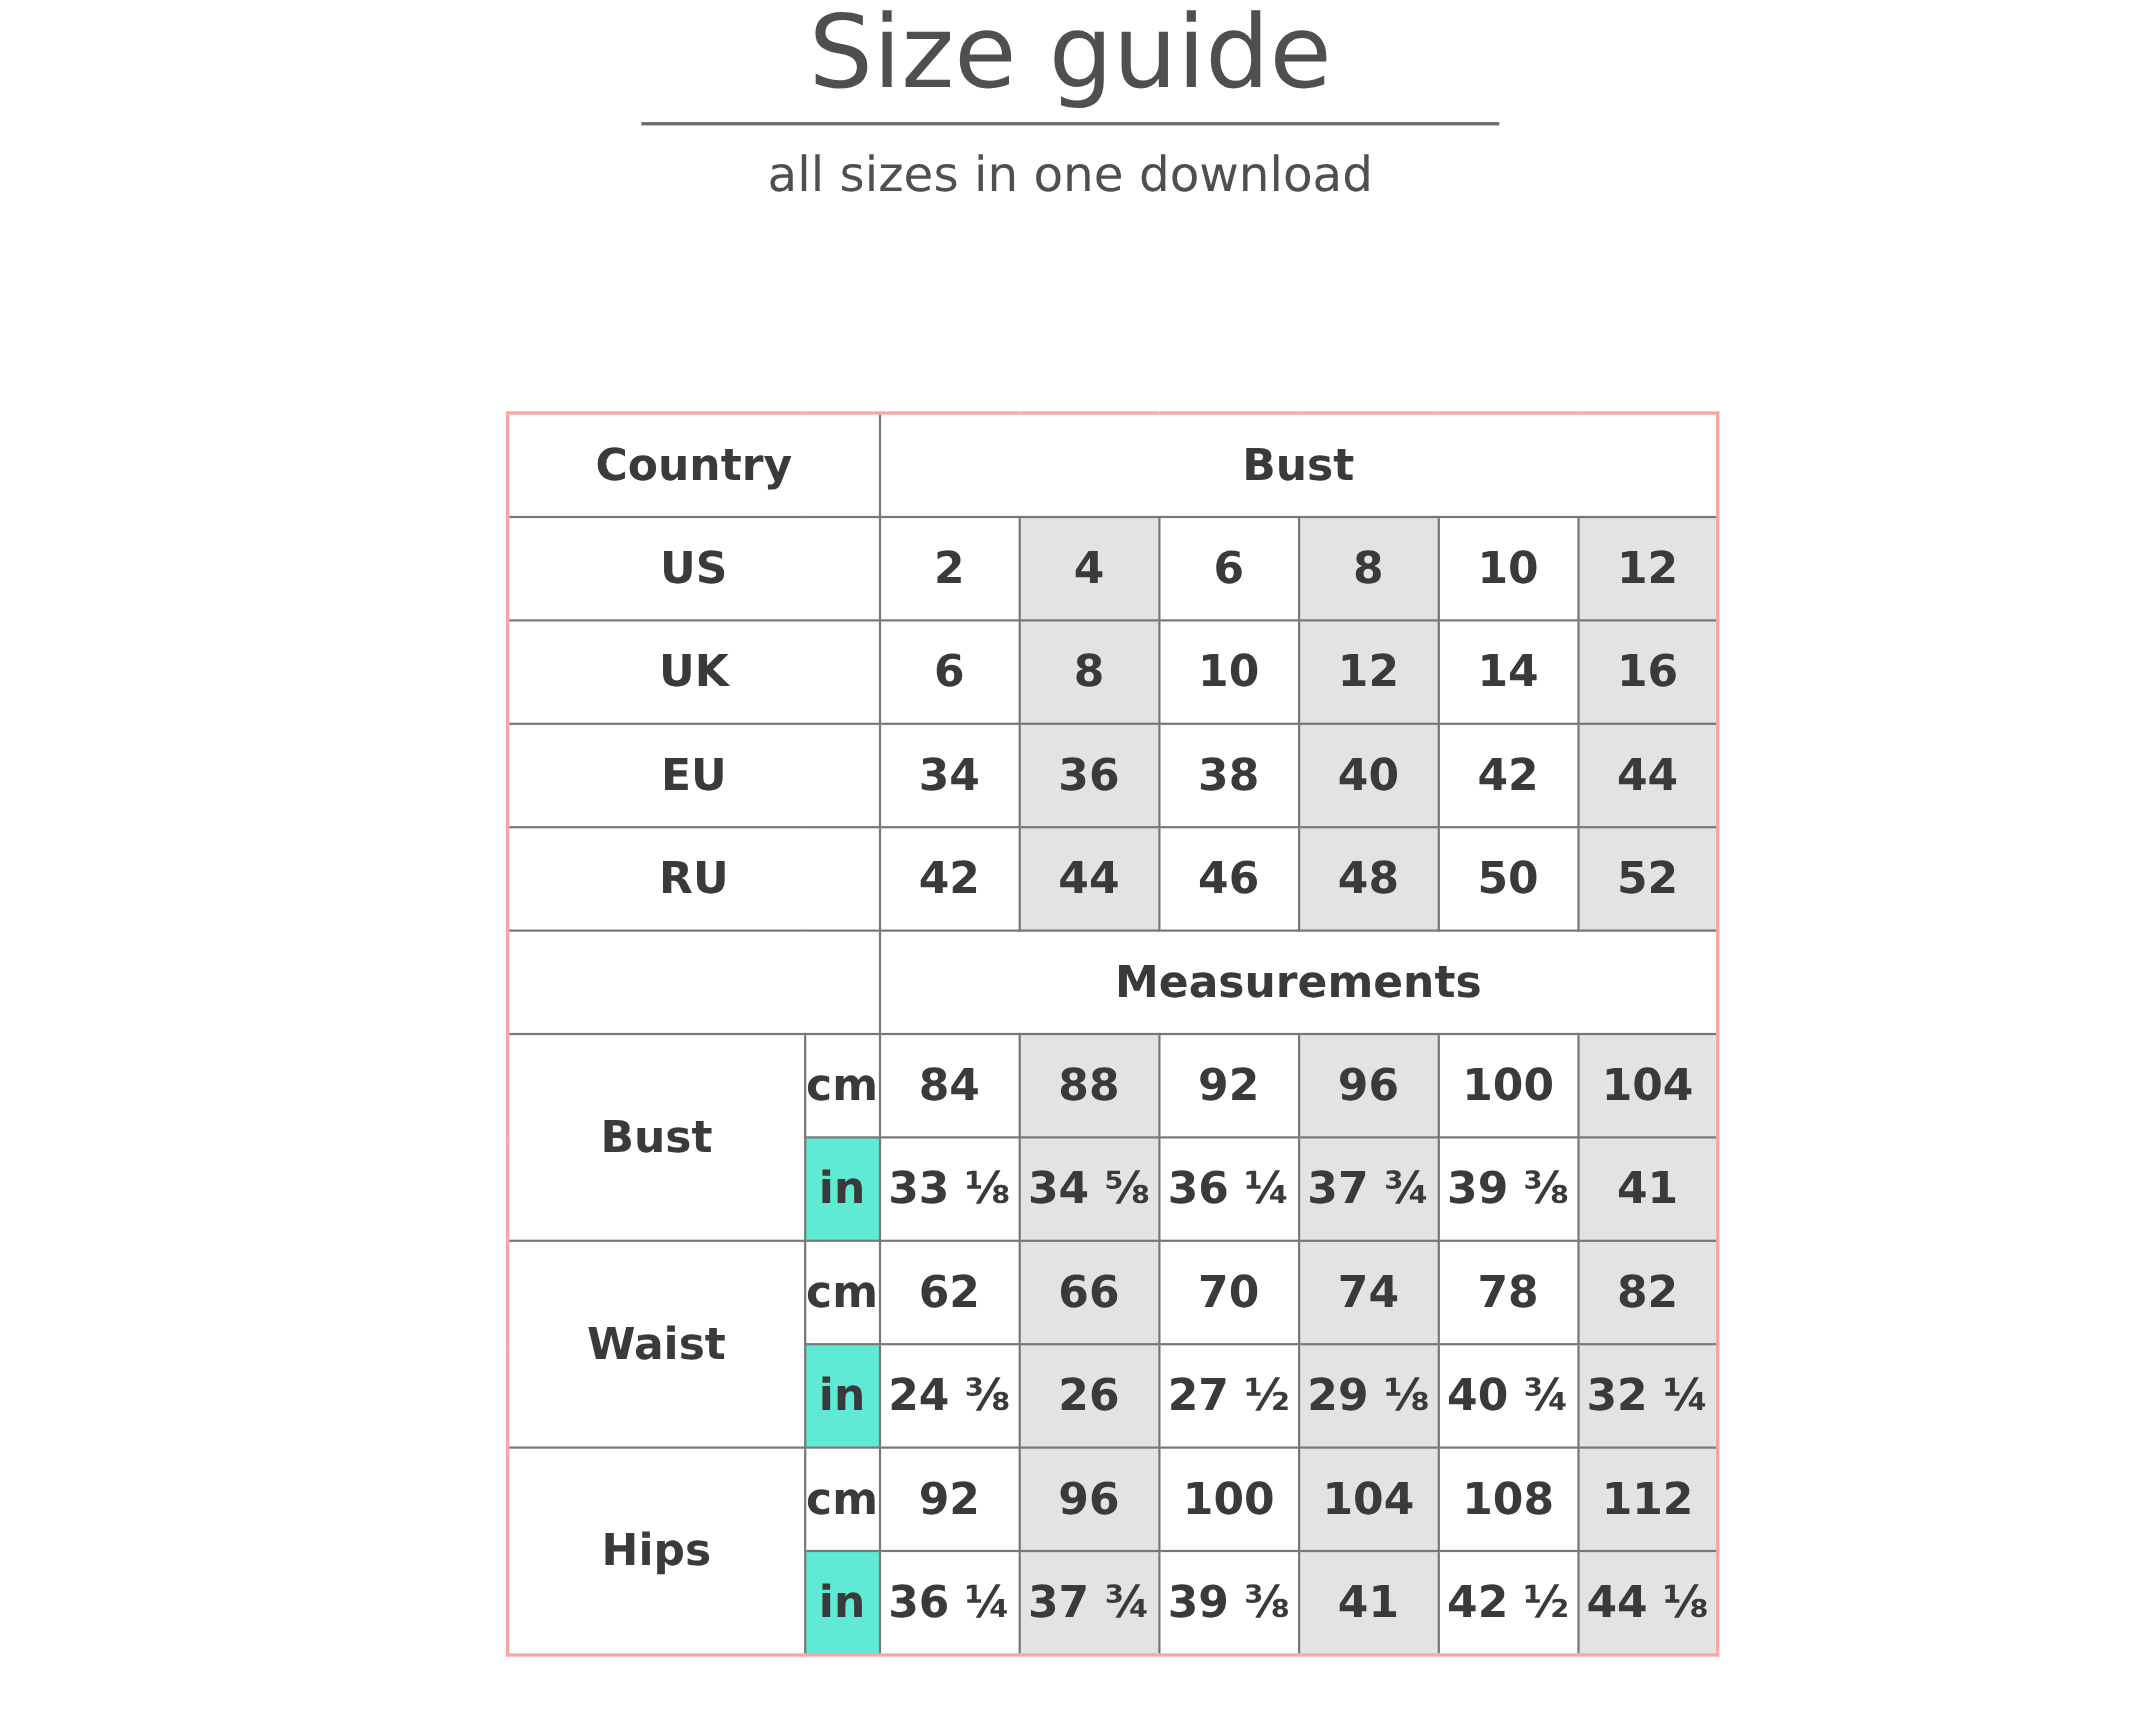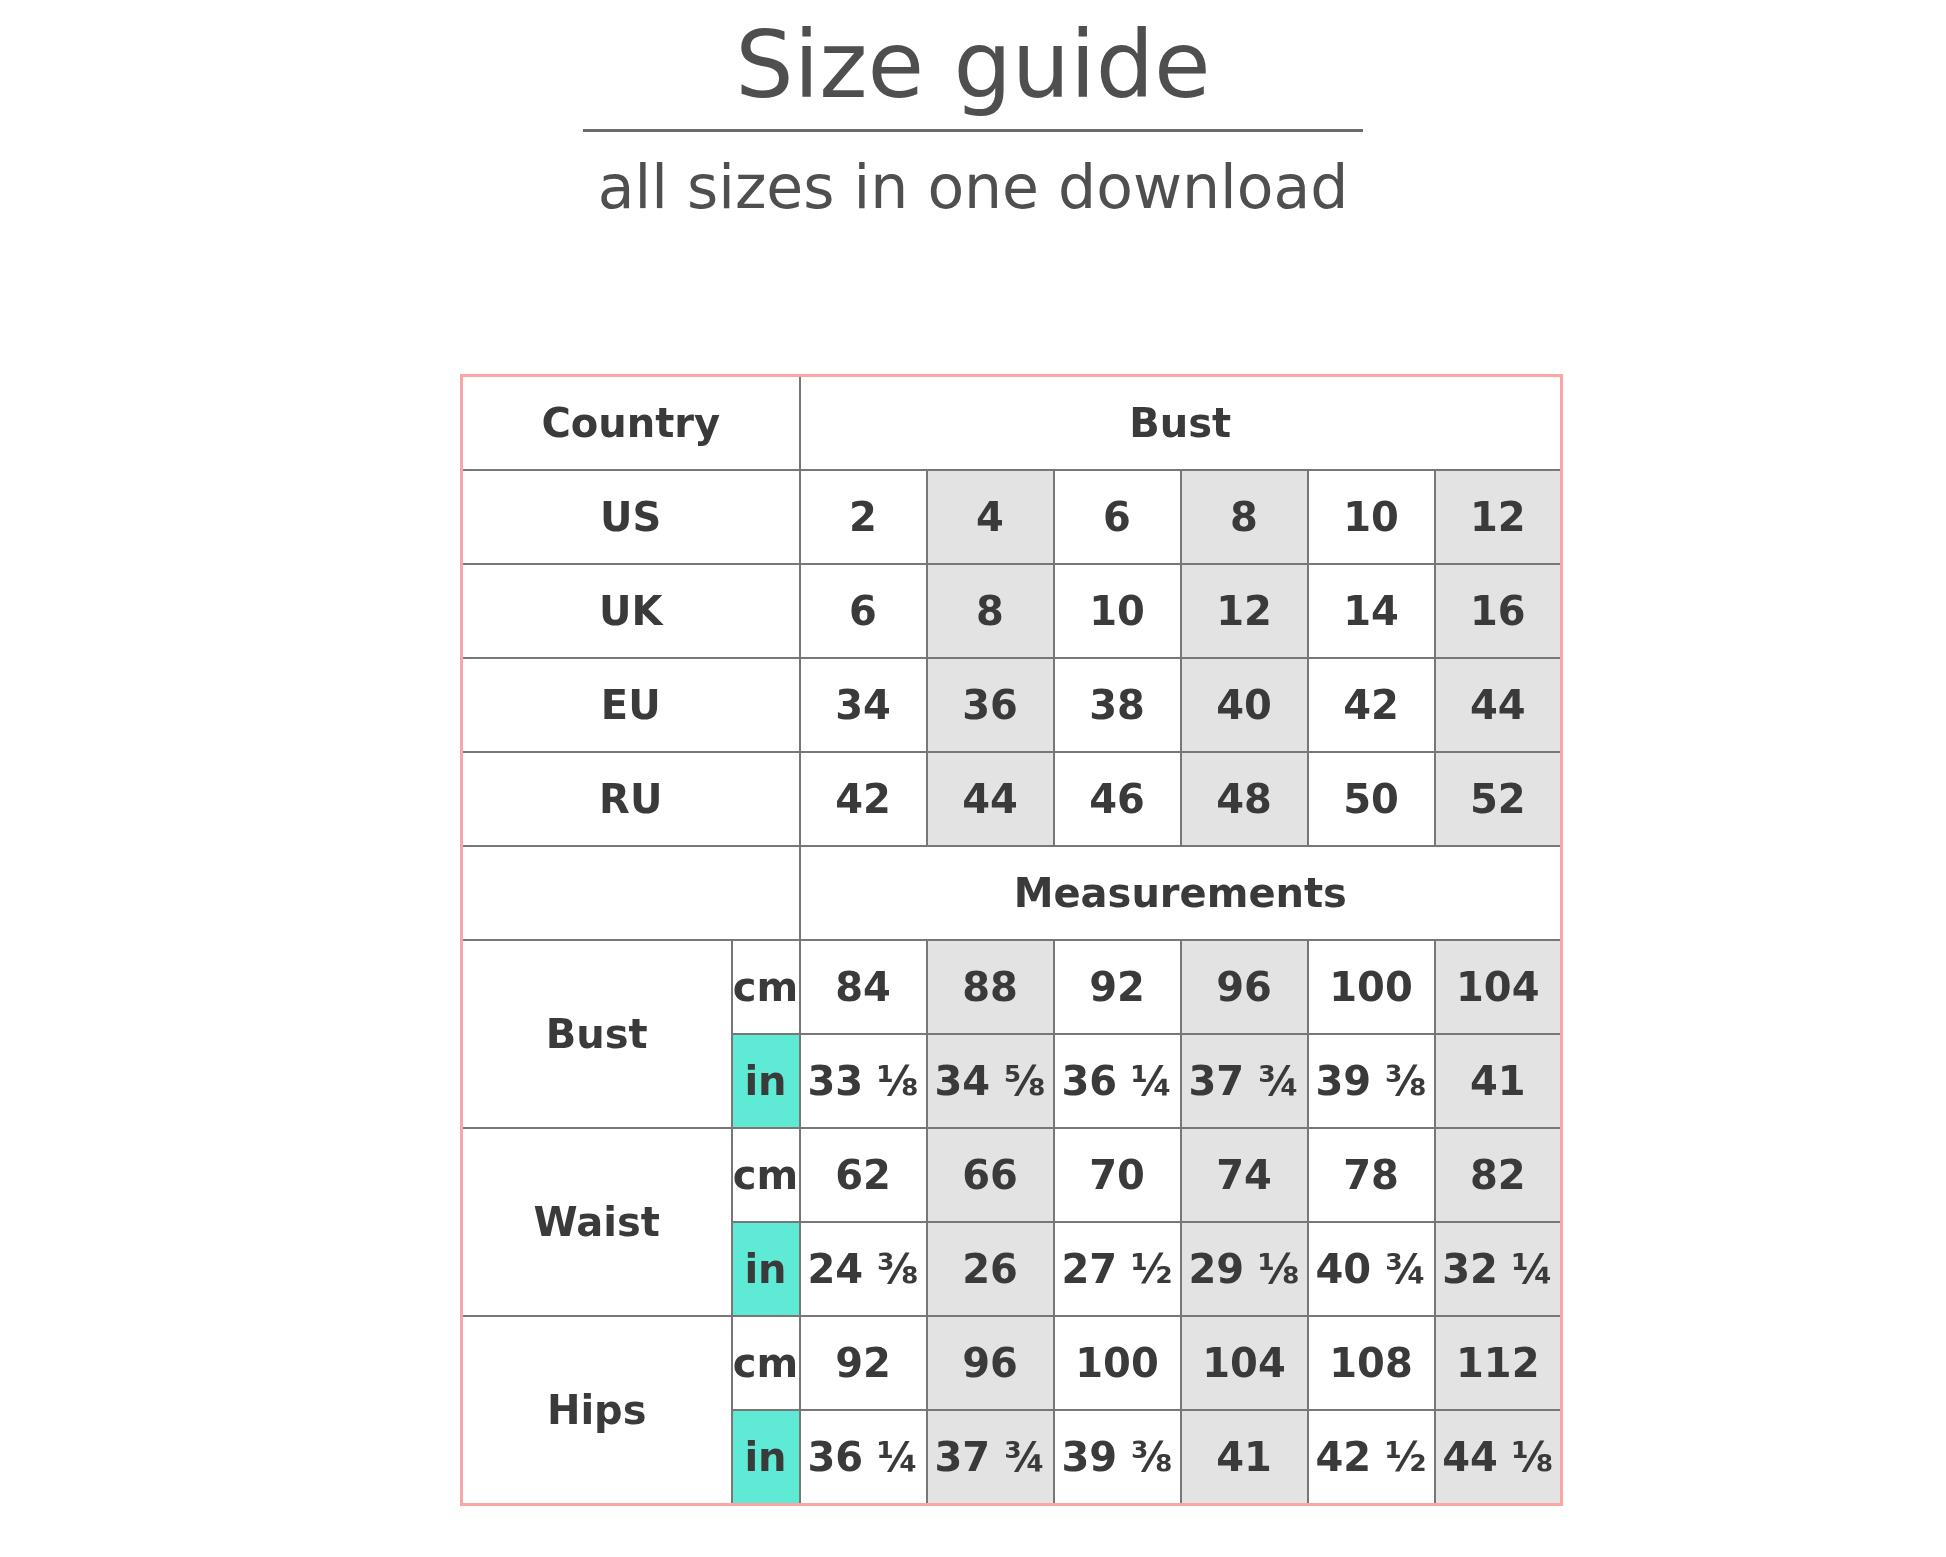--- a/index.html
+++ b/index.html
@@ -14,38 +14,37 @@
     overflow: hidden;
   }
   .page {
     position: relative;
     width: 1946px;
     height: 1557px;
   }
   
   .header {
     text-align: center;
-    padding-top: 18px;
   }
   .title {
     font-size: 92px;
     font-weight: 400;
     color: #4f4f4f;
     letter-spacing: 0px;
     line-height: 1.05;
     font-family: "DejaVu Sans", "Liberation Sans", sans-serif;
   }
   .rule {
     width: 780px;
     height: 3px;
     background: #6b6b6b;
     margin: 14px auto 0 auto;
   }
   .subtitle {
-    font-size: 60px;
+    font-size: 44px;
     font-weight: 400;
     color: #4f4f4f;
     margin-top: 22px;
     line-height: 1.1;
   }
   
   .table-wrap {
     position: absolute;
     left: 460px;
     top: 374px;

